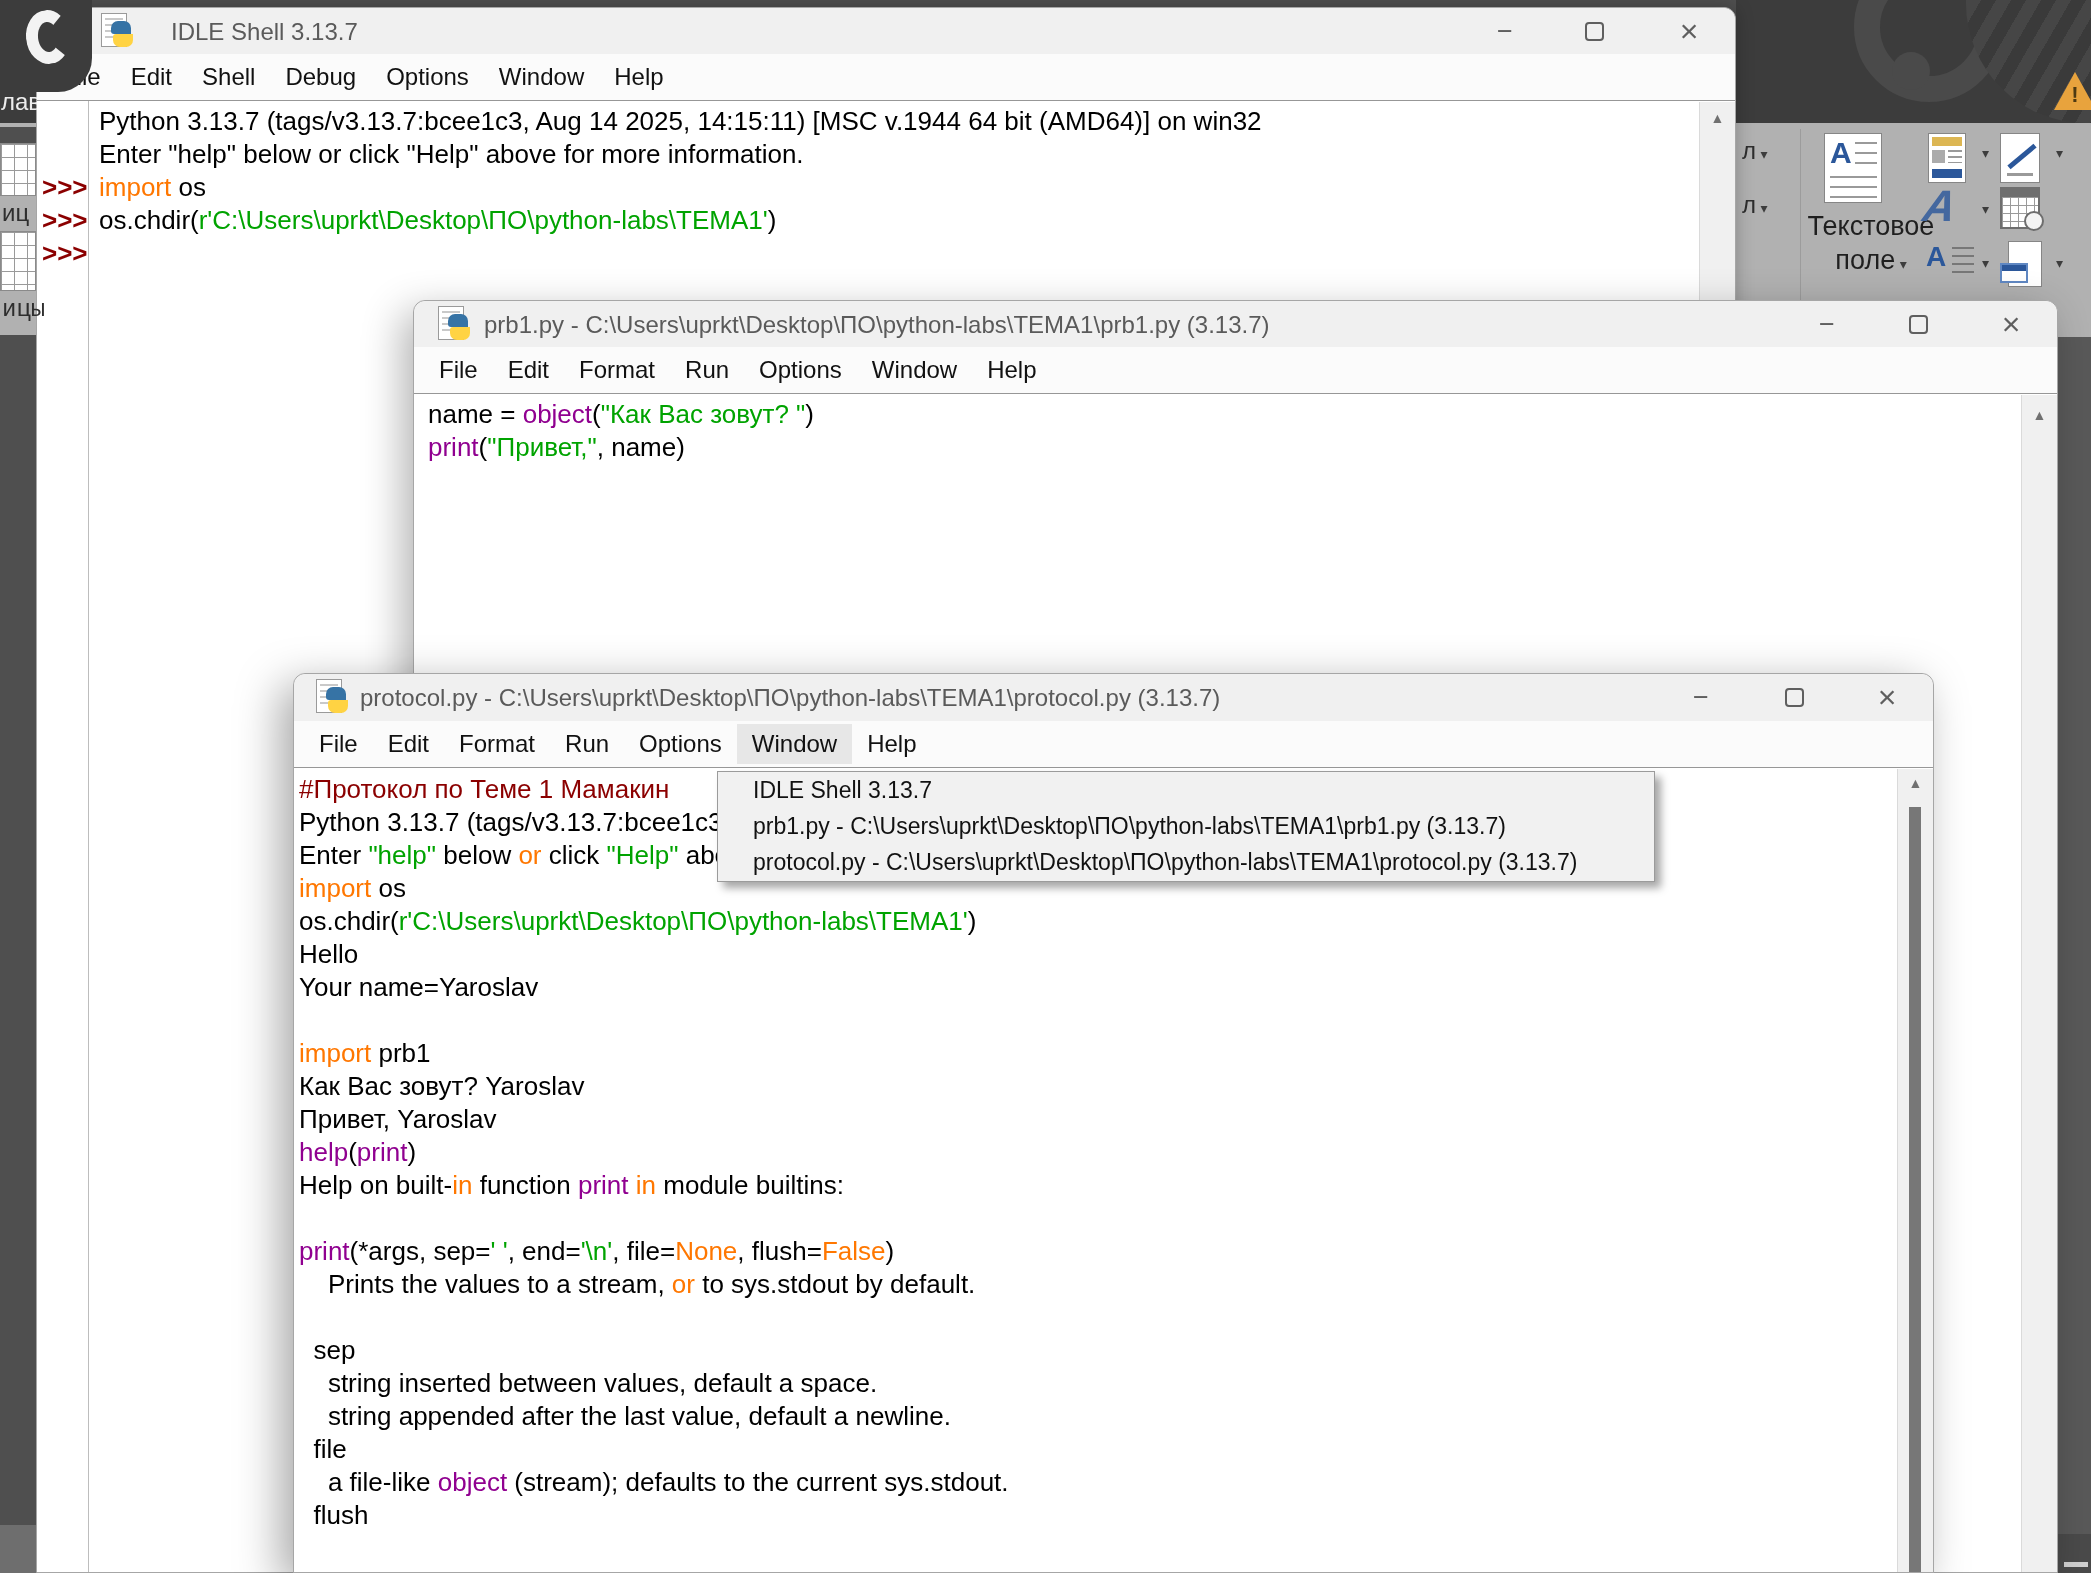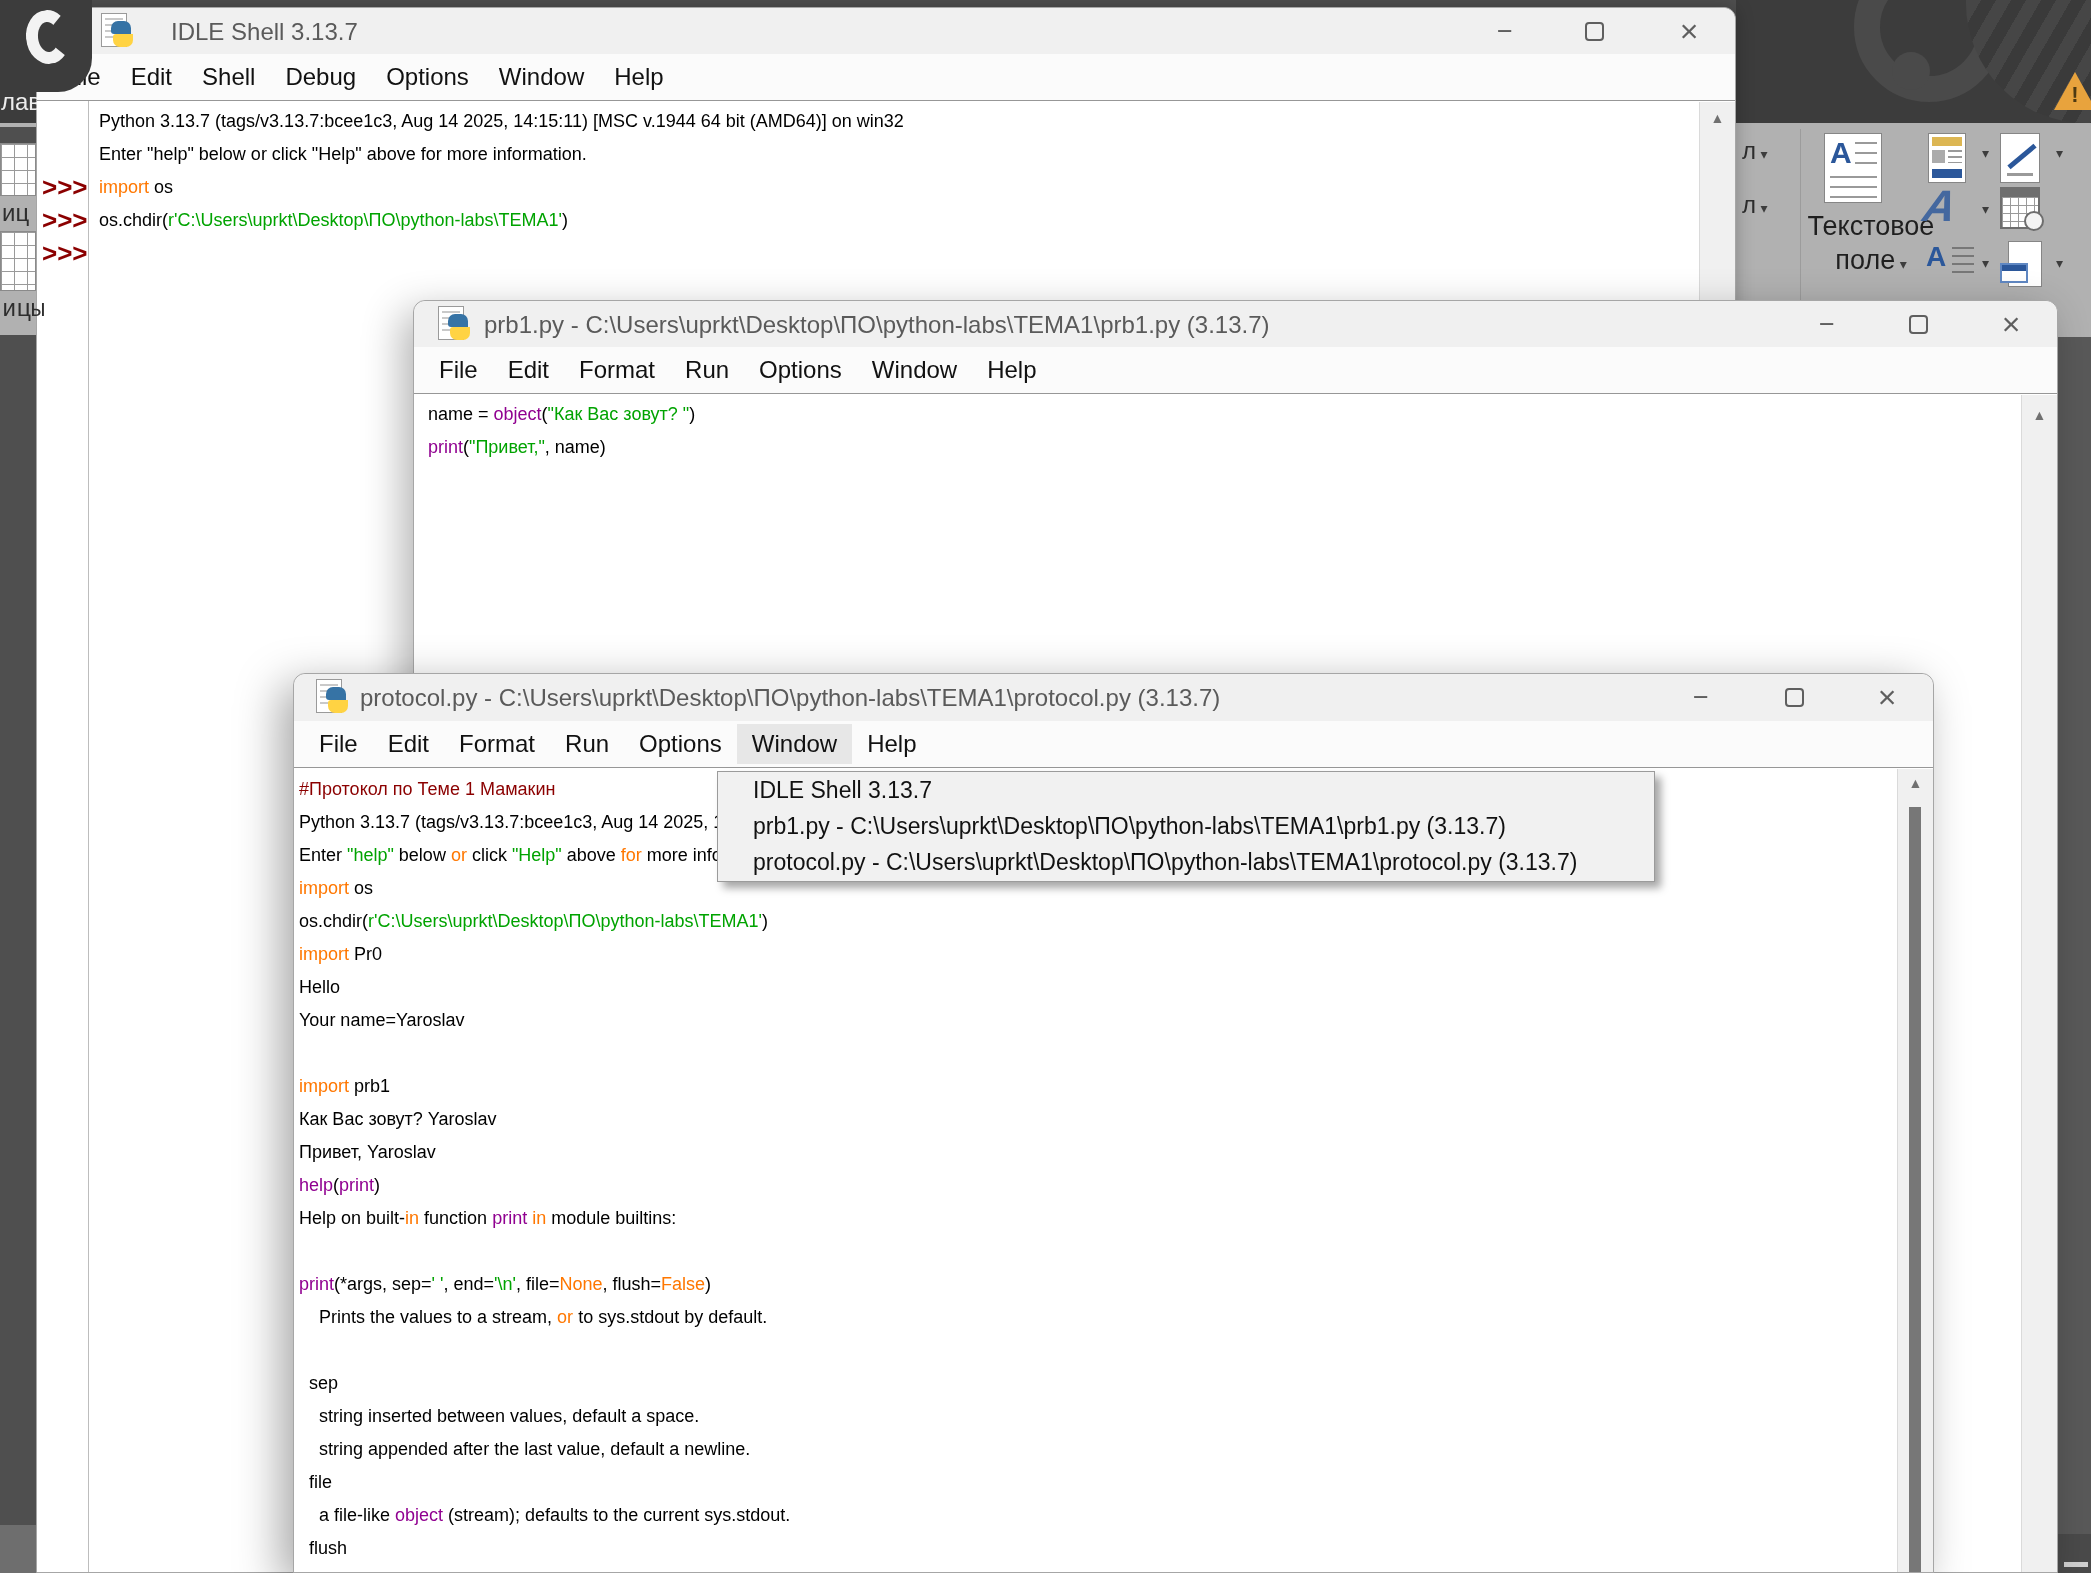--- a/index.html
+++ b/index.html
@@ -17,21 +17,21 @@
   .ctrl { position:absolute; top:0; width:56px; height:46px; text-align:center;
           line-height:46px; font-size:27px; color:#5f5f5f; }
   .maxbox { position:absolute; top:14px; left:18px; width:19px; height:19px;
             border:2px solid #5f5f5f; border-radius:4px; }
   .menubar { position:absolute; left:0; right:0; top:46px; height:46px;
              background:#fbfbfb; display:flex; align-items:center; padding-left:10px; }
   .mitem { padding:6px 15px; font-size:24px; color:#111; white-space:nowrap; }
   .mitem.active { background:#e7e7e7; }
   .content { position:absolute; left:0; right:0; bottom:0; background:#fff;
              border-top:1px solid #979797; overflow:hidden; }
-  .cline { height:33px; line-height:33px; font-size:18px; white-space:pre; }
+  .cline { height:33px; line-height:33px; font-size:26px; white-space:pre; }
   .pline { height:33px; line-height:33px; font-size:26px; font-weight:bold;
            color:var(--prompt); padding-left:5px; white-space:pre; }
   .seg-p { color:#000; } .seg-k { color:var(--keyword); } .seg-b { color:var(--builtin); }
   .seg-s { color:var(--string); } .seg-c { color:var(--comment); }
   .scrollbar { position:absolute; top:1px; right:0; bottom:0; width:36px;
                background:#f0f0f0; border-left:1px solid #dadada; }
   .scroll-up { position:absolute; top:8px; left:0; right:0; text-align:center;
                font-size:14px; color:#707070; }
   .pyicon { position:absolute; width:36px; height:38px; }
   .pyicon .doc { position:absolute; left:0; top:0; width:26px; height:34px;
@@ -284,21 +284,20 @@
       <span class="mitem active">Window</span>
       <span class="mitem">Help</span>
     </div>
   <div class="content" style="top:93px;">
     <div id="protocol-lines" style="padding:5px 0 0 5px;">
         <div class="cline"><span class="seg-c">#Протокол по Теме 1 Мамакин</span></div>
         <div class="cline"><span class="seg-p">Python 3.13.7 (tags/v3.13.7:bcee1c3, Aug 14 2025, 14:15:11) [MSC v.1944 64 bit (AMD64)] on win32</span></div>
         <div class="cline"><span class="seg-p">Enter </span><span class="seg-s">"help"</span><span class="seg-p"> below </span><span class="seg-k">or</span><span class="seg-p"> click </span><span class="seg-s">"Help"</span><span class="seg-p"> above </span><span class="seg-k">for</span><span class="seg-p"> more information.</span></div>
         <div class="cline"><span class="seg-k">import</span><span class="seg-p"> os</span></div>
         <div class="cline"><span class="seg-p">os.chdir(</span><span class="seg-s">r'C:\Users\uprkt\Desktop\ПО\python-labs\TEMA1'</span><span class="seg-p">)</span></div>
-        <div class="cline"><span class="seg-k">import</span><span class="seg-p"> Pr0</span></div>
         <div class="cline"><span class="seg-p">Hello</span></div>
         <div class="cline"><span class="seg-p">Your name=Yaroslav</span></div>
         <div class="cline"></div>
         <div class="cline"><span class="seg-k">import</span><span class="seg-p"> prb1</span></div>
         <div class="cline"><span class="seg-p">Как Вас зовут? Yaroslav</span></div>
         <div class="cline"><span class="seg-p">Привет, Yaroslav</span></div>
         <div class="cline"><span class="seg-b">help</span><span class="seg-p">(</span><span class="seg-b">print</span><span class="seg-p">)</span></div>
         <div class="cline"><span class="seg-p">Help on built-</span><span class="seg-k">in</span><span class="seg-p"> function </span><span class="seg-b">print</span><span class="seg-p"> </span><span class="seg-k">in</span><span class="seg-p"> module builtins:</span></div>
         <div class="cline"></div>
         <div class="cline"><span class="seg-b">print</span><span class="seg-p">(*args, sep=</span><span class="seg-s">' '</span><span class="seg-p">, end=</span><span class="seg-s">'\n'</span><span class="seg-p">, file=</span><span class="seg-k">None</span><span class="seg-p">, flush=</span><span class="seg-k">False</span><span class="seg-p">)</span></div>

